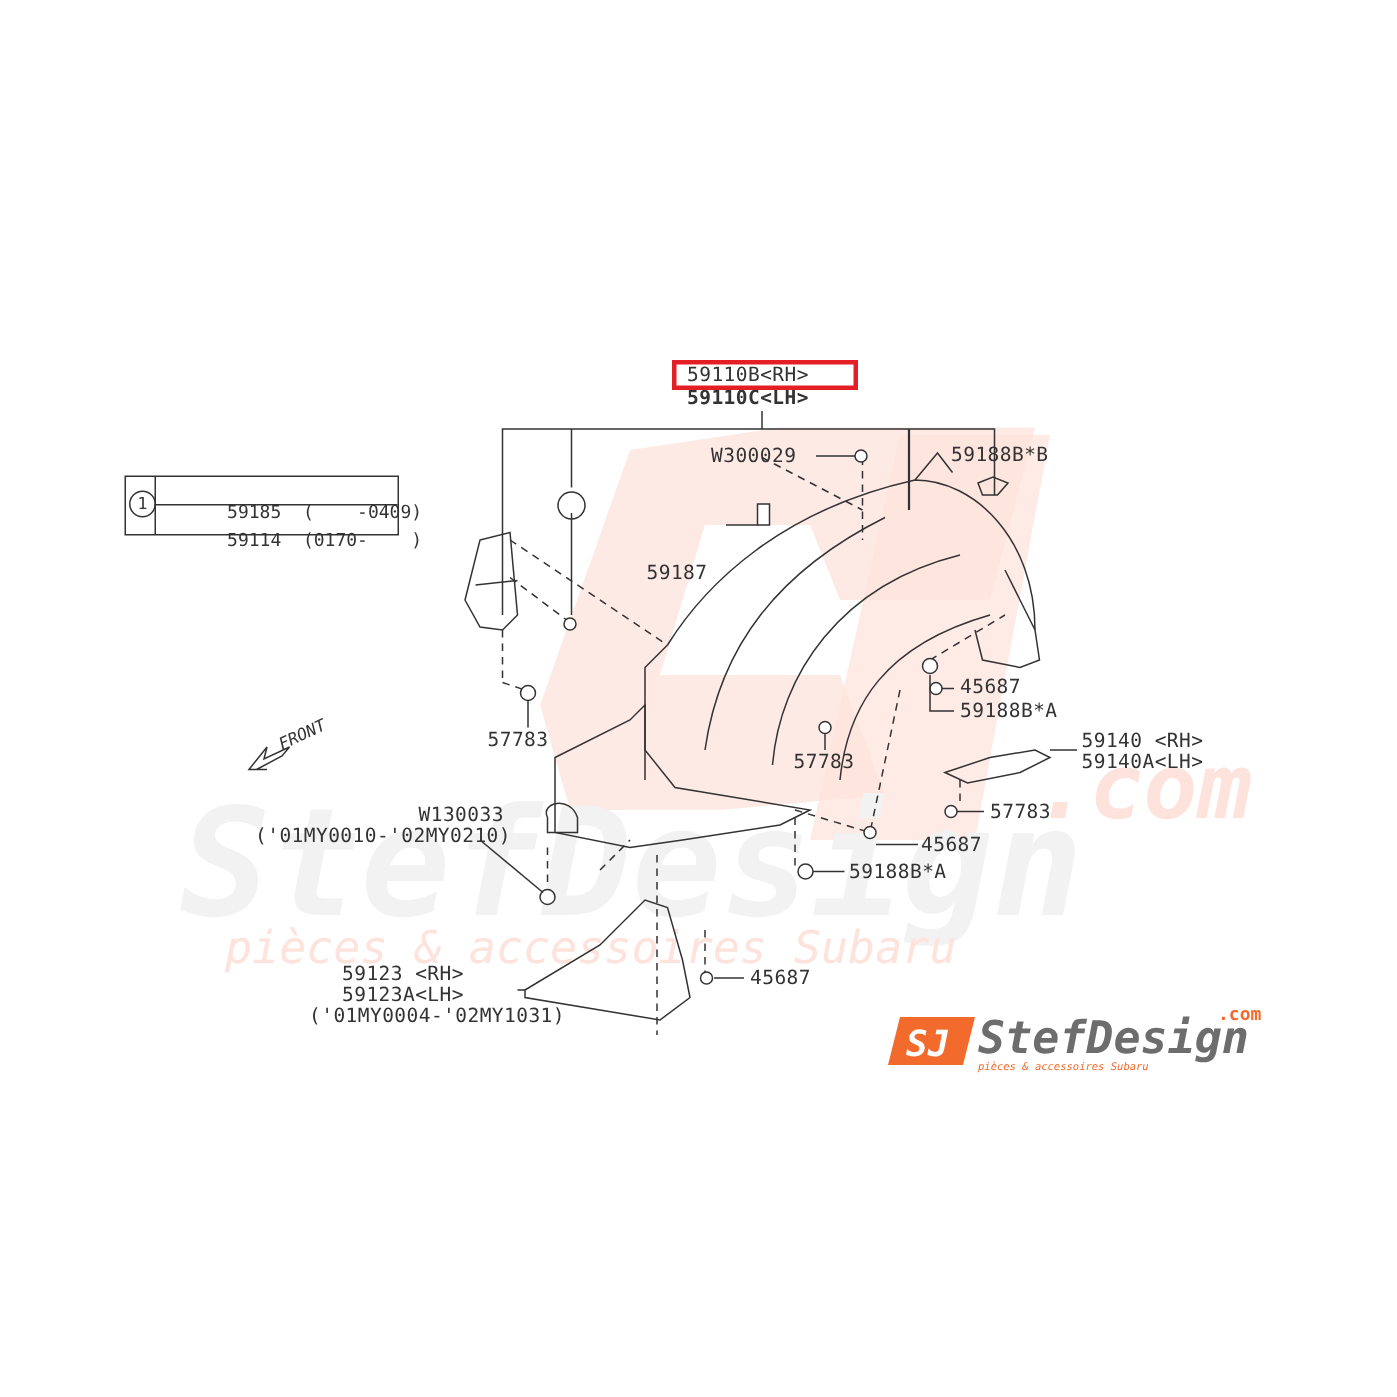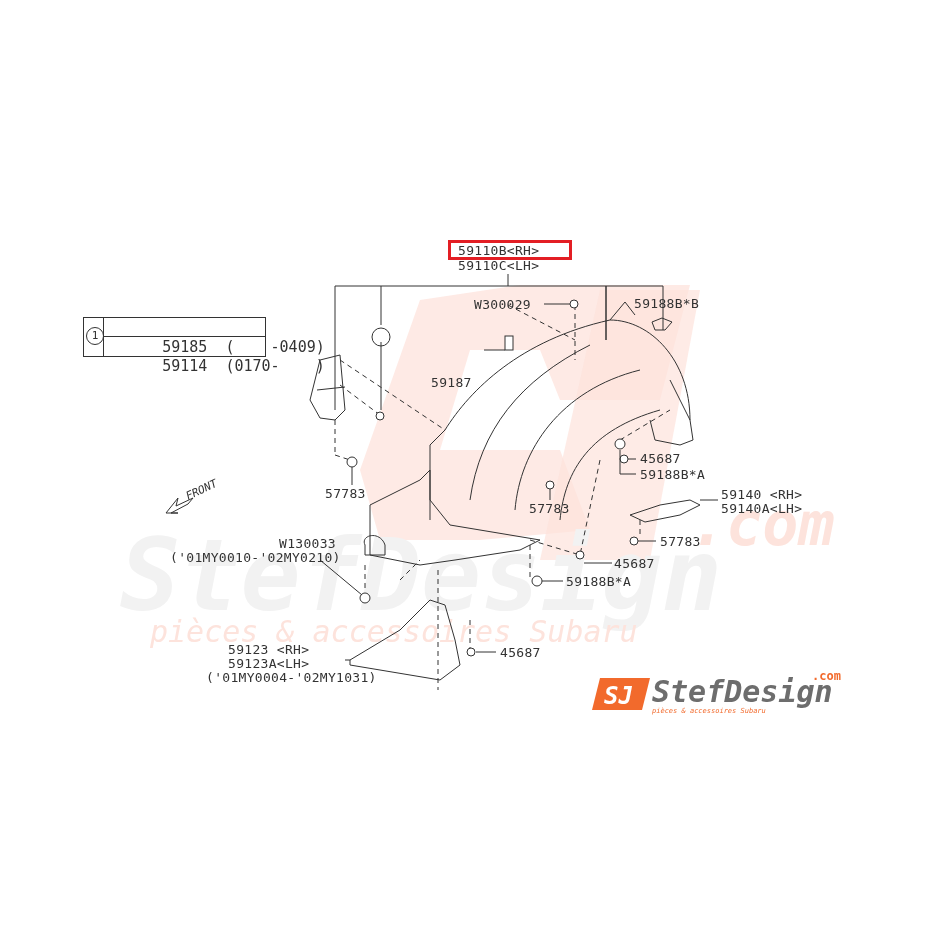--- a/index.html
+++ b/index.html
@@ -5,21 +5,21 @@
   html, body { margin:0; padding:0; background:#ffffff; }
   body { width:931px; height:931px; position:relative; overflow:hidden; font-family:"DejaVu Sans Mono", monospace; }
   .stage { position:absolute; left:0; top:0; width:931px; height:931px; }
   svg text { font-family:"DejaVu Sans Mono", monospace; }
   .lbl { position:absolute; font-family:"DejaVu Sans Mono", monospace; font-size:13px; color:#333; white-space:pre; line-height:14px; letter-spacing:0.3px; }
   .hl-box { position:absolute; left:448px; top:240px; width:124px; height:20px; border:3px solid #e31e24; box-sizing:border-box; }
   .ref-table { position:absolute; left:83px; top:317px; width:183px; height:40px; border:1px solid #333; box-sizing:border-box; }
   .ref-table .circ { position:absolute; left:2px; top:9px; width:16px; height:16px; border:1px solid #333; border-radius:50%; font-size:11px; line-height:16px; text-align:center; color:#333; }
   .ref-table .sep-v { position:absolute; left:19px; top:0; width:1px; height:38px; background:#333; }
   .ref-table .sep-h { position:absolute; left:19px; top:18px; width:162px; height:1px; background:#333; }
-  .ref-table .row { position:absolute; left:24px; font-size:15px; color:#333; white-space:pre; font-family:"DejaVu Sans Mono", monospace; }
+  .ref-table .row { position:absolute; left:24px; font-size:12px; color:#333; white-space:pre; font-family:"DejaVu Sans Mono", monospace; }
   .logo { position:absolute; left:590px; top:668px; width:258px; height:50px; }
 </style>
 </head>
 <body>
 
 <div class="stage">
 
   <svg width="931" height="931" style="position:absolute;left:0;top:0;">
 
     <path d="M420 300 L 520 285 L 690 285 L 660 400 L 560 400 L 540 350 L 470 350 L 440 450 L 560 450 L 590 530 L 480 540 L 380 540 L 360 470 Z" fill="#fde3dc" opacity="0.75"></path>
@@ -107,21 +107,21 @@
     <line x1="320" y1="560" x2="362" y2="595"></line>
     <line x1="345" y1="660" x2="350" y2="660"></line>
   </svg>
 
   <svg width="90" height="60" style="position:absolute;left:158px;top:468px;">
     <path d="M8 45 L 20 30 L 18 38 L 35 30 L 30 36 L 13 45 L 20 45 Z" fill="none" stroke="#333" stroke-width="1"></path>
     <text x="30" y="32" font-size="11" font-style="italic" fill="#333" transform="rotate(-25 30 32)">FRONT</text>
   </svg>
 
   <div class="lbl" style="left:458px;top:244px;">59110B&lt;RH&gt;</div>
-  <div class="lbl" style="left:458px;top:259px;">59110C&lt;LH&gt;</div>
+  <div class="lbl" style="left:458px;top:259px;font-weight:bold;">59110C&lt;LH&gt;</div>
   <div class="hl-box"></div>
 
   <div class="ref-table">
     <div class="circ">1</div>
     <div class="sep-v"></div>
     <div class="sep-h"></div>
     <div class="row" style="top:2px;">
       <span>59185</span>&nbsp;&nbsp;<span>(    -0409)</span>
     </div>
     <div class="row" style="top:21px;">

